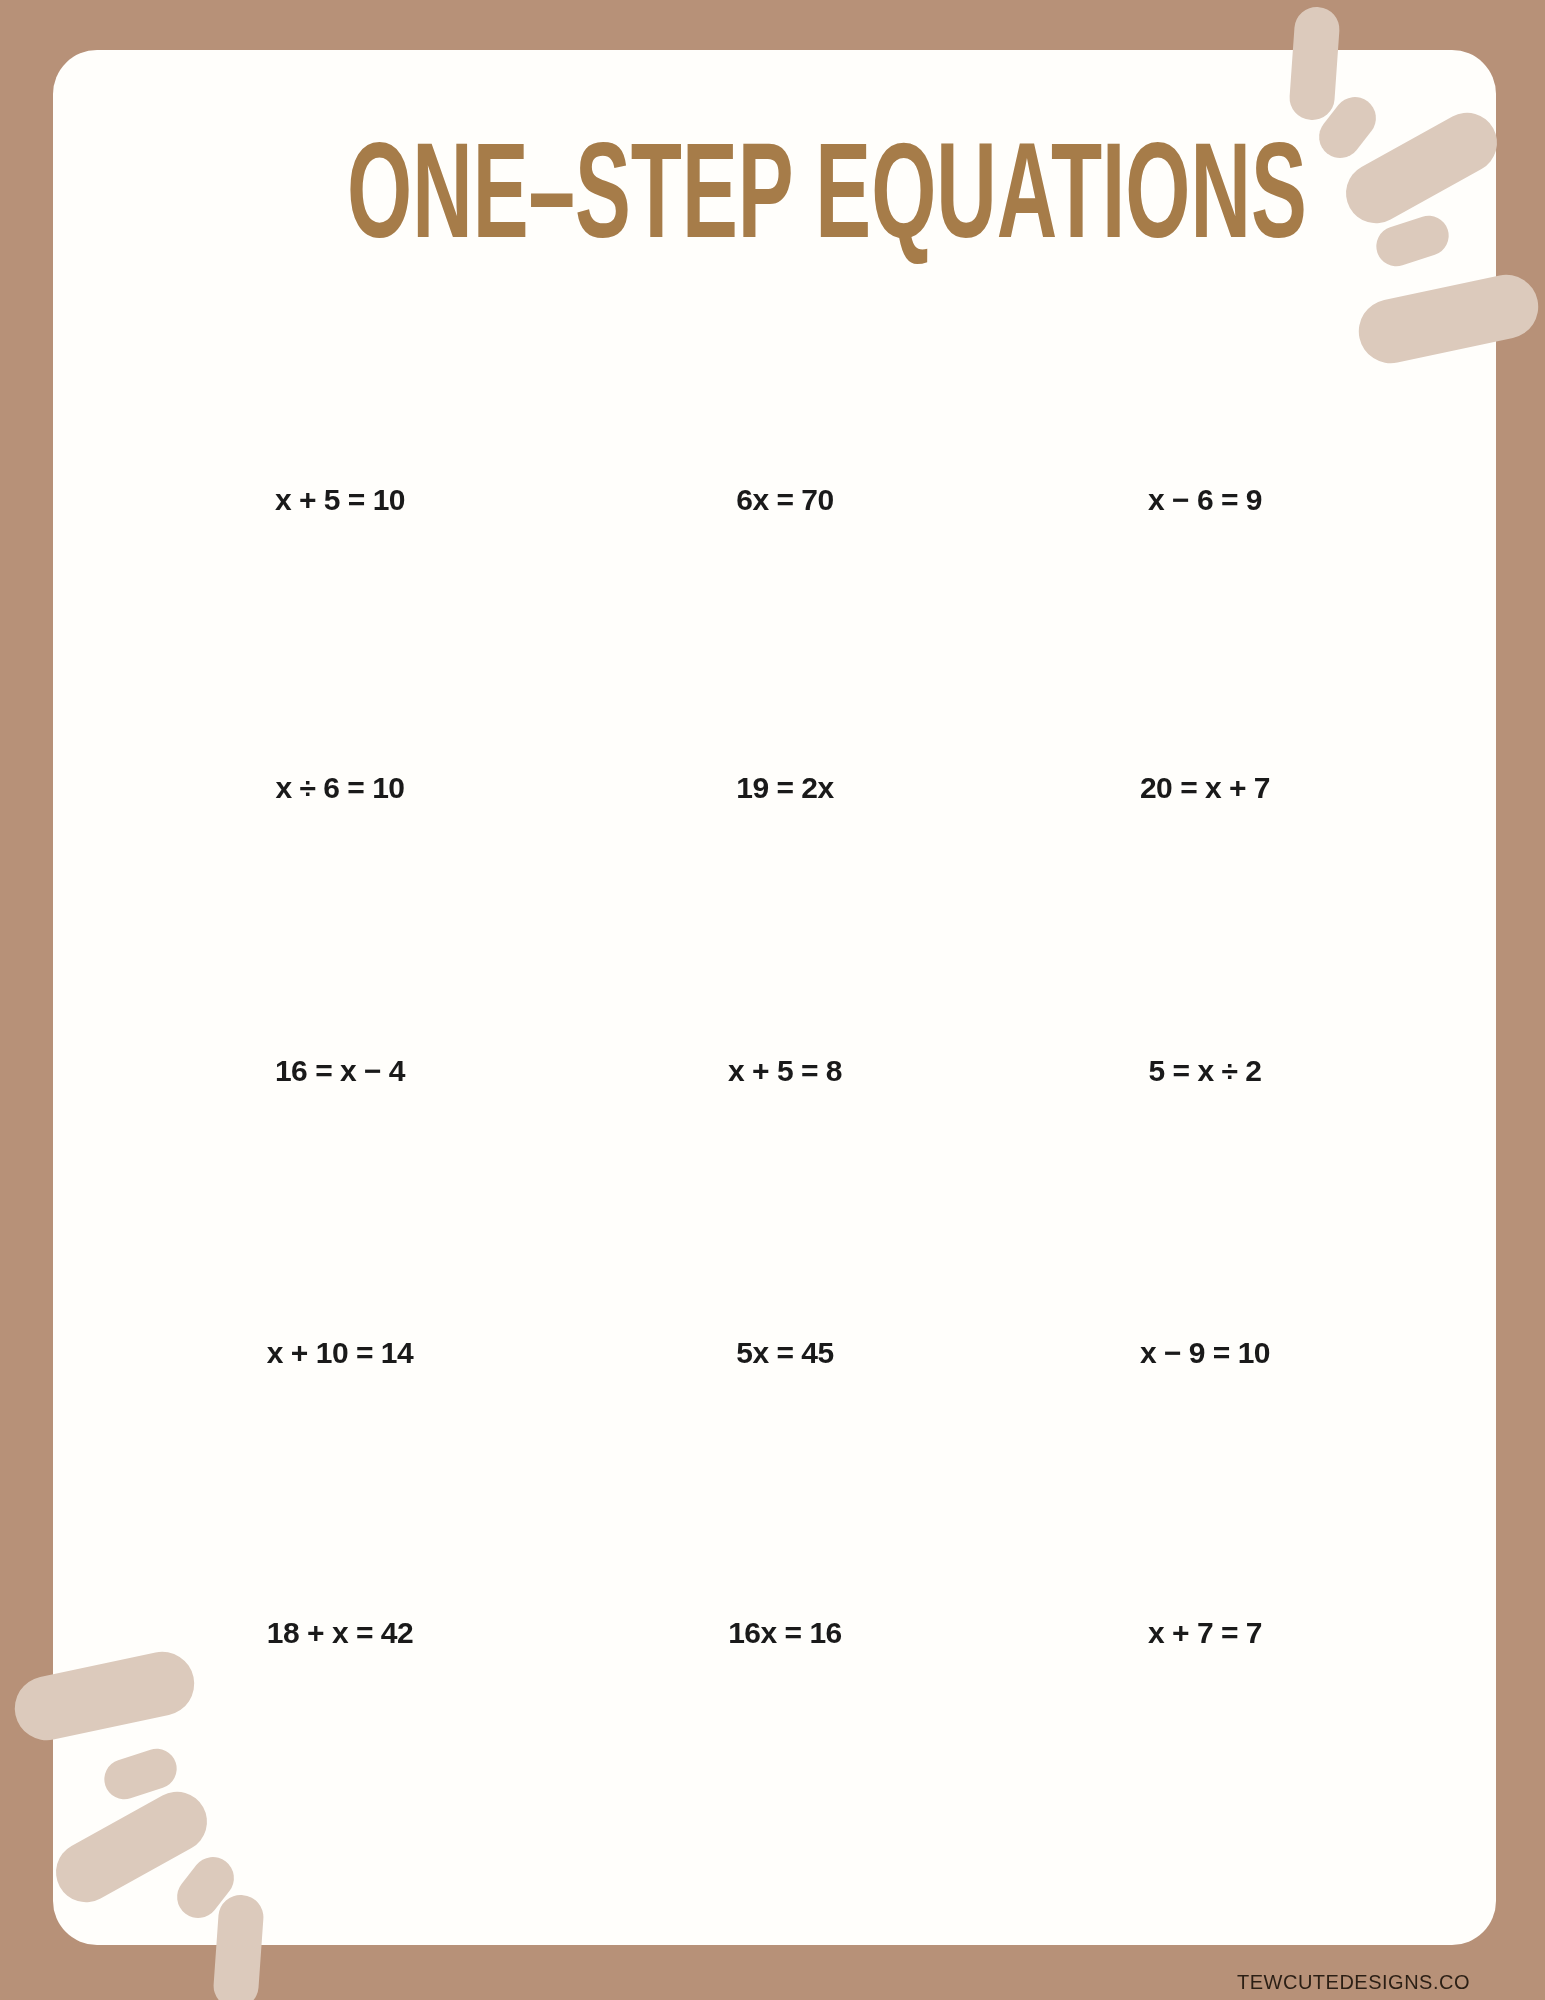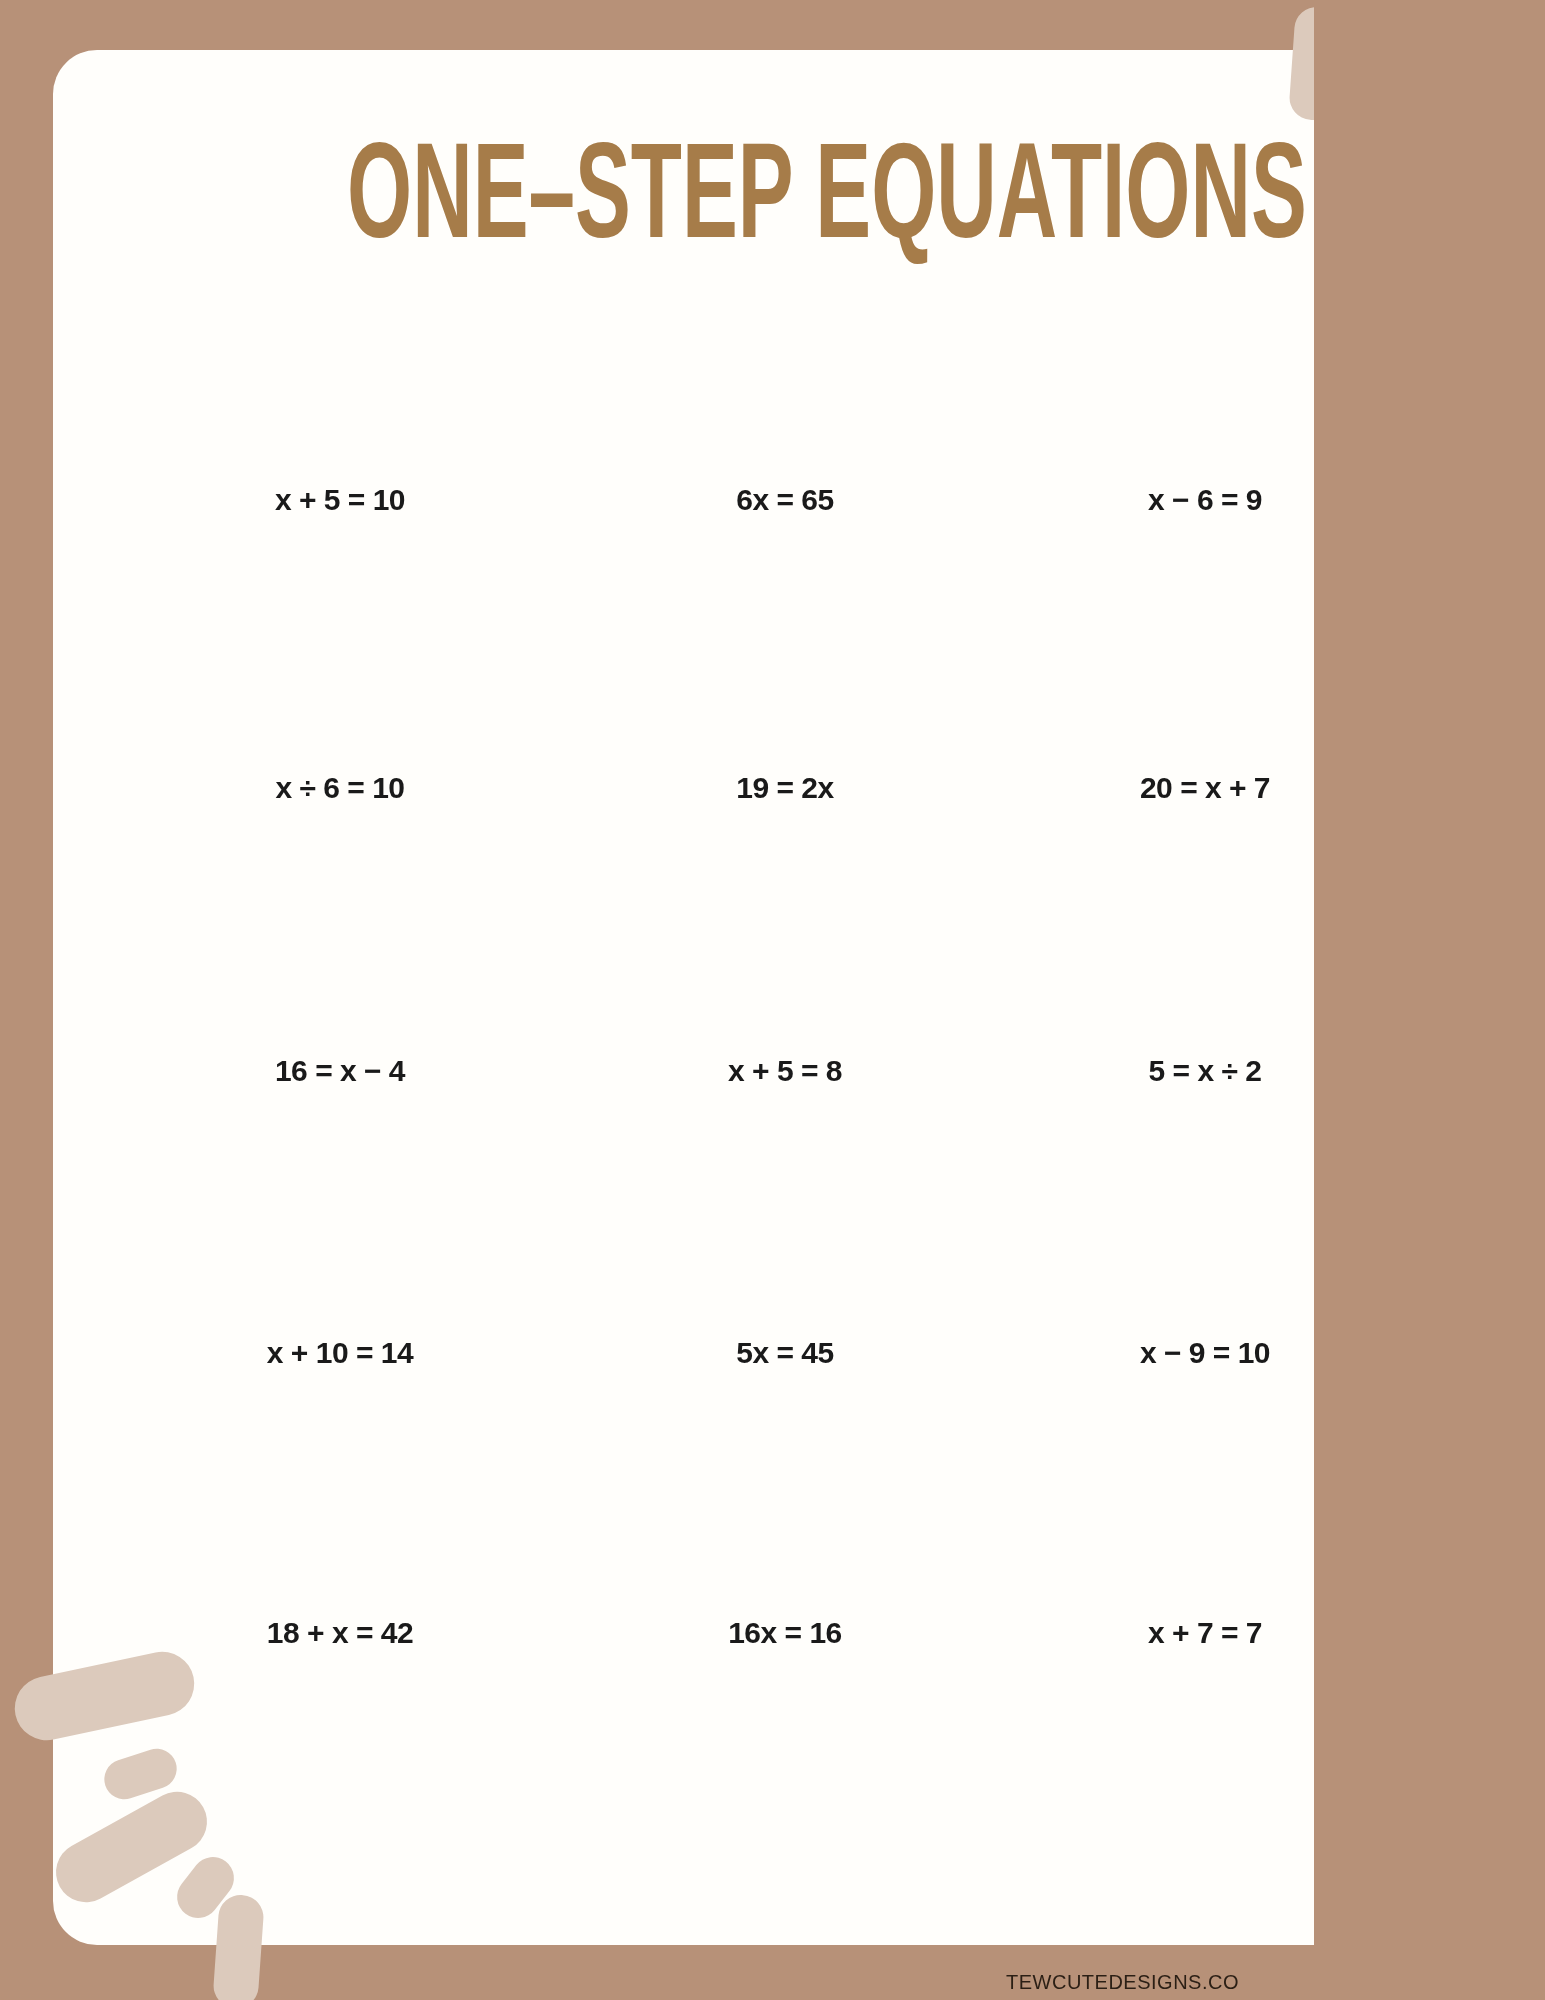--- a/index.html
+++ b/index.html
@@ -3,21 +3,21 @@
 <meta charset="utf-8">
 <style>
   html,body { margin:0; padding:0; }
   body {
     background:#b79178;
     font-family:"Liberation Sans", sans-serif;
     -webkit-font-smoothing:antialiased;
   }
   .page {
     position:relative;
-    width:1314px; height:2000px;
+    width:1545px; height:2000px;
     background:var(--border,#b79178);
     overflow:hidden;
   }
   .panel {
     position:absolute;
     left:53px; top:50px;
     width:1443px; height:1895px;
     background:var(--panel,#fffefb);
     border-radius:44px;
   }
@@ -102,21 +102,21 @@
       <rect x="-37" y="-20" width="74" height="40" rx="20" transform="translate(167.5,241) rotate(-18)"></rect>
       <rect x="-91" y="-32" width="182" height="64" rx="32" transform="translate(203.5,319) rotate(-12)"></rect>
     </g>
   </svg>
 
   <div class="header">
     <h1 class="title"><span class="squeeze">ONE–STEP EQUATIONS</span></h1>
   </div>
 
   <div class="eq" style="--cx:340px;--cy:500px">x + 5 = 10</div>
-  <div class="eq" style="--cx:785px;--cy:500px">6x = 65</div>
+  <div class="eq" style="--cx:785px;--cy:500px">6x = 70</div>
   <div class="eq" style="--cx:1205px;--cy:500px">x − 6 = 9</div>
 
   <div class="eq" style="--cx:340px;--cy:788px">x ÷ 6 = 10</div>
   <div class="eq" style="--cx:785px;--cy:788px">19 = 2x</div>
   <div class="eq" style="--cx:1205px;--cy:788px">20 = x + 7</div>
 
   <div class="eq" style="--cx:340px;--cy:1071px">16 = x − 4</div>
   <div class="eq" style="--cx:785px;--cy:1071px">x + 5 = 8</div>
   <div class="eq" style="--cx:1205px;--cy:1071px">5 = x ÷ 2</div>
 

